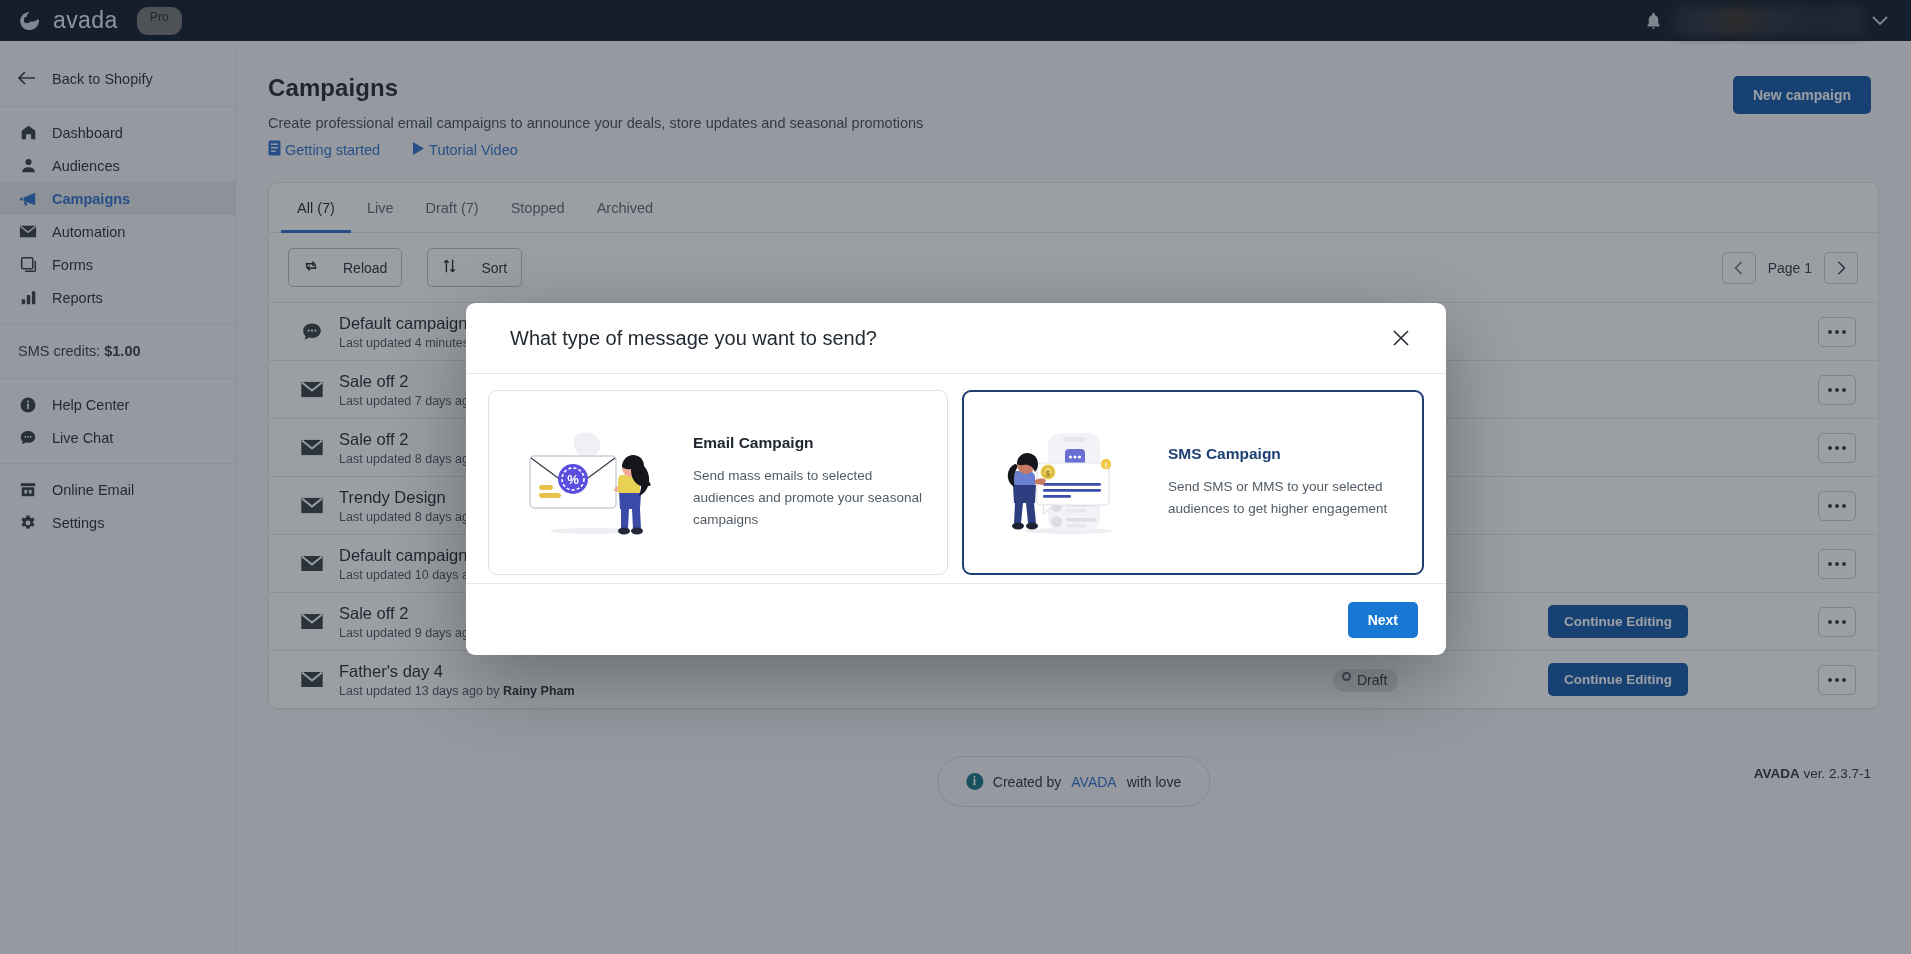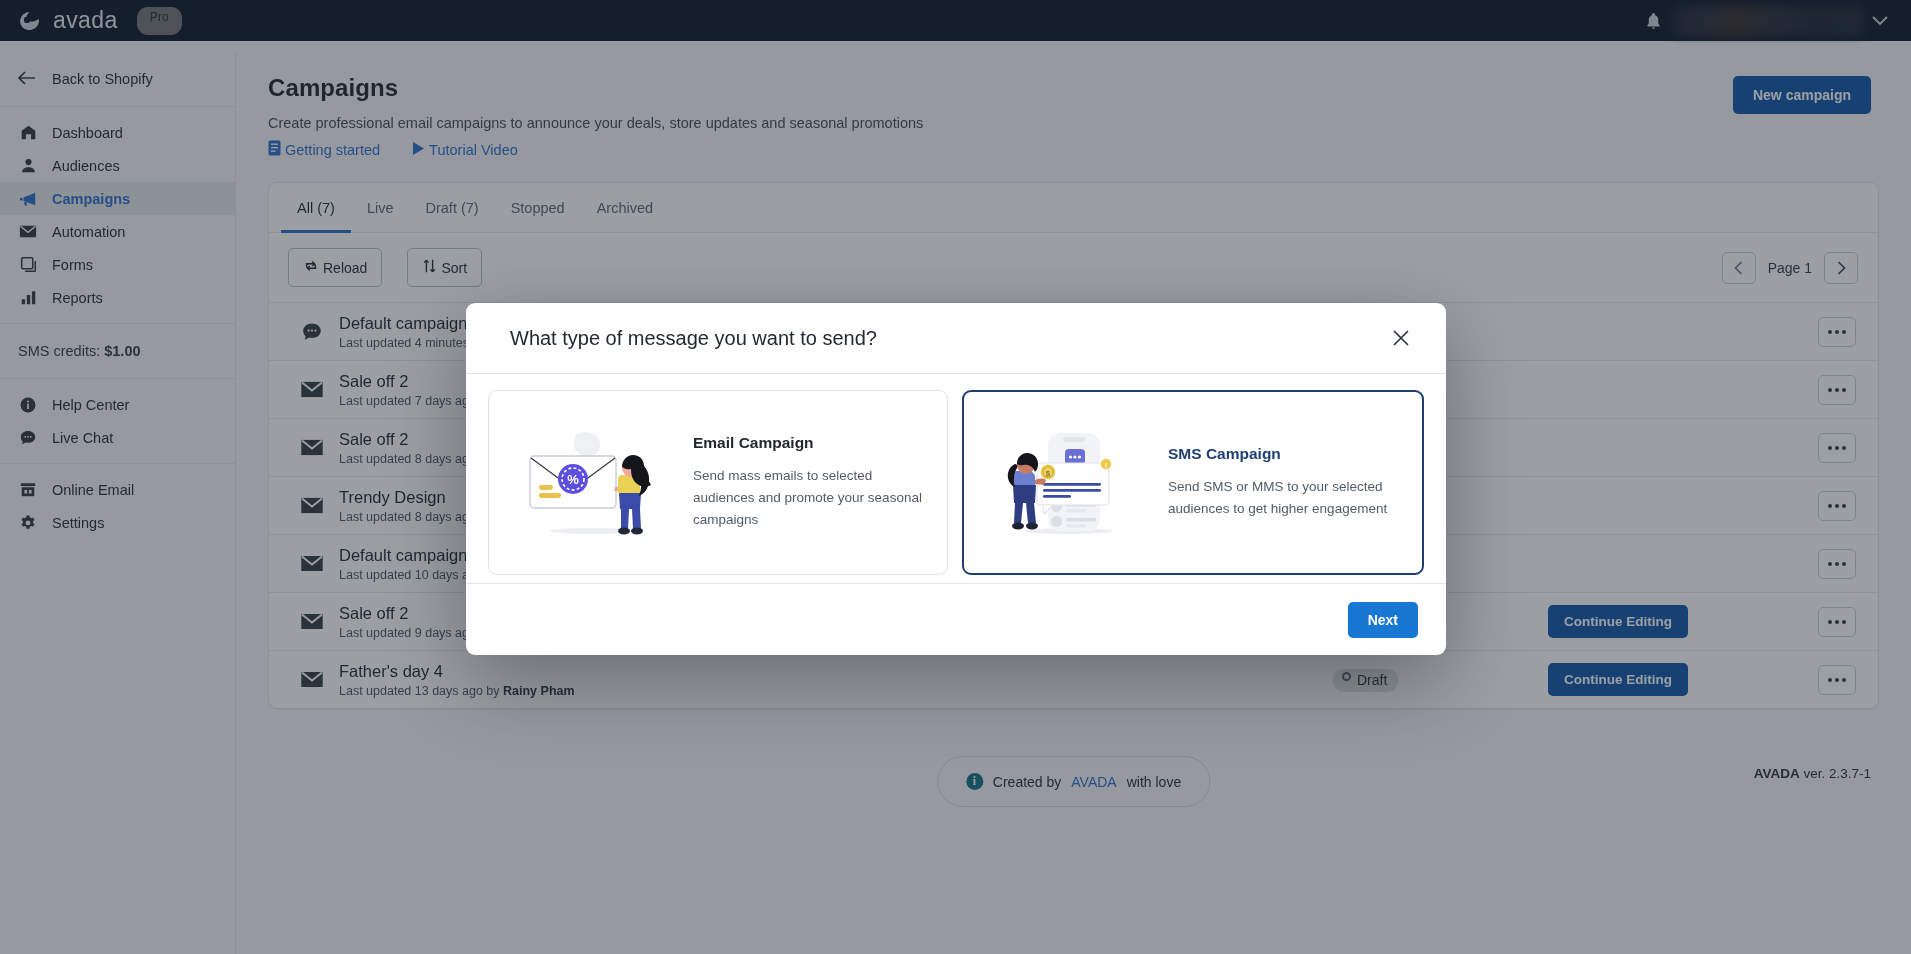--- a/index.html
+++ b/index.html
@@ -92,21 +92,21 @@
     border-radius: 9px; overflow: hidden; box-shadow: 0 1px 0 rgba(22,29,37,.05);
   }
   .tabs { display: flex; gap: 0; border-bottom: 1px solid #e4e5e7; padding: 0 12px; }
   .tab {
     padding: 17px 16px 14px; font-size: 14.5px; color: #5c6670; cursor: pointer;
     border-bottom: 3px solid transparent; margin-bottom: -1px;
   }
   .tab.active { color: #1f2429; border-bottom-color: #2c6ecb; font-weight: 500; }
   .toolbar { display: flex; align-items: center; padding: 15px 20px 15px 19px; }
   .btn-ghost {
-    display: flex; align-items: center; gap: 4px;
+    display: flex; align-items: center; gap: 24px;
     background: #fff; border: 1px solid #b9bdc2; border-radius: 5px;
     padding: 9px 14px; font-size: 14px; color: #252b31; cursor: pointer; font-weight: 500;
   }
   .btn-ghost + .btn-ghost { margin-left: 25px; }
   .pager { margin-left: auto; display: flex; align-items: center; gap: 12px; }
   .pg-btn {
     width: 34px; height: 32px; border: 1px solid #c9cdd2; border-radius: 5px;
     background: #fff; display: flex; align-items: center; justify-content: center; cursor: pointer;
   }
   .pg-label { font-size: 14px; color: #32383e; }

